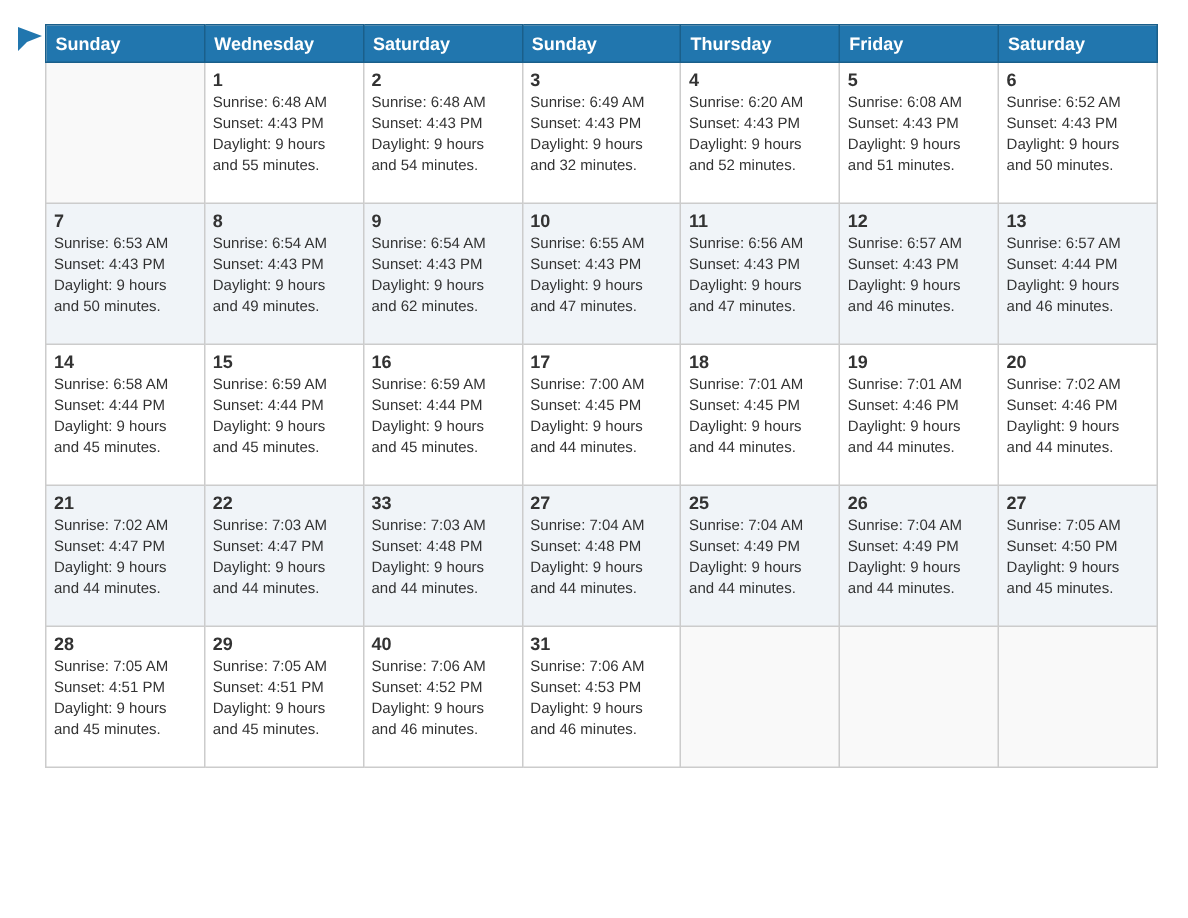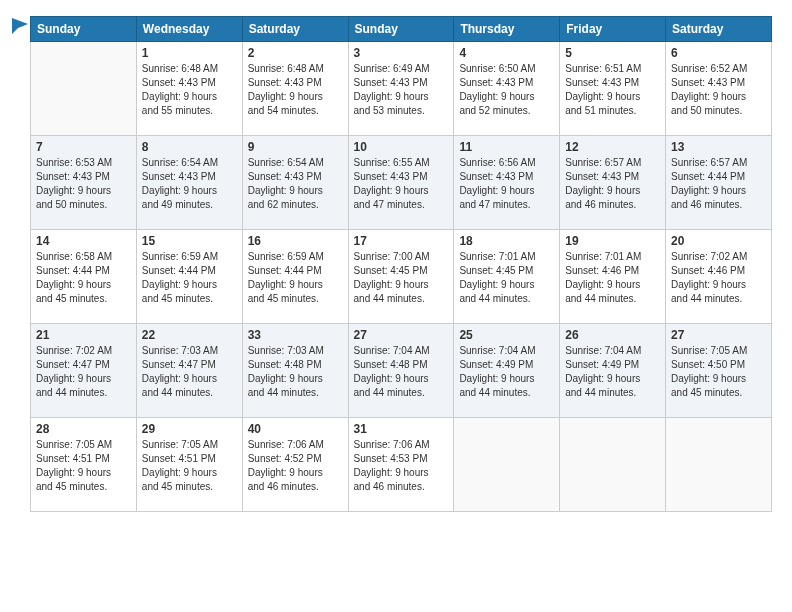--- a/index.html
+++ b/index.html
@@ -140,29 +140,29 @@
           <td class="row-white">
             <span class="day-num">1</span>
             <div class="day-info"><span>Sunrise: 6:48 AM</span><br><span>Sunset: 4:43 PM</span><br><span>Daylight: 9 hours</span><br><span>and 55 minutes.</span></div>
           </td>
           <td class="row-white">
             <span class="day-num">2</span>
             <div class="day-info"><span>Sunrise: 6:48 AM</span><br><span>Sunset: 4:43 PM</span><br><span>Daylight: 9 hours</span><br><span>and 54 minutes.</span></div>
           </td>
           <td class="row-white">
             <span class="day-num">3</span>
-            <div class="day-info"><span>Sunrise: 6:49 AM</span><br><span>Sunset: 4:43 PM</span><br><span>Daylight: 9 hours</span><br><span>and 53 minutes.</span></div>
+            <div class="day-info"><span>Sunrise: 6:49 AM</span><br><span>Sunset: 4:43 PM</span><br><span>Daylight: 9 hours</span><br><span>and 32 minutes.</span></div>
           </td>
           <td class="row-white">
             <span class="day-num">4</span>
-            <div class="day-info"><span>Sunrise: 6:50 AM</span><br><span>Sunset: 4:43 PM</span><br><span>Daylight: 9 hours</span><br><span>and 52 minutes.</span></div>
+            <div class="day-info"><span>Sunrise: 6:20 AM</span><br><span>Sunset: 4:43 PM</span><br><span>Daylight: 9 hours</span><br><span>and 52 minutes.</span></div>
           </td>
           <td class="row-white">
             <span class="day-num">5</span>
-            <div class="day-info"><span>Sunrise: 6:51 AM</span><br><span>Sunset: 4:43 PM</span><br><span>Daylight: 9 hours</span><br><span>and 51 minutes.</span></div>
+            <div class="day-info"><span>Sunrise: 6:08 AM</span><br><span>Sunset: 4:43 PM</span><br><span>Daylight: 9 hours</span><br><span>and 51 minutes.</span></div>
           </td>
           <td class="row-white">
             <span class="day-num">6</span>
             <div class="day-info"><span>Sunrise: 6:52 AM</span><br><span>Sunset: 4:43 PM</span><br><span>Daylight: 9 hours</span><br><span>and 50 minutes.</span></div>
           </td>
         </tr>
         <tr>
           <td class="row-shade">
             <span class="day-num">7</span>
             <div class="day-info"><span>Sunrise: 6:53 AM</span><br><span>Sunset: 4:43 PM</span><br><span>Daylight: 9 hours</span><br><span>and 50 minutes.</span></div>

